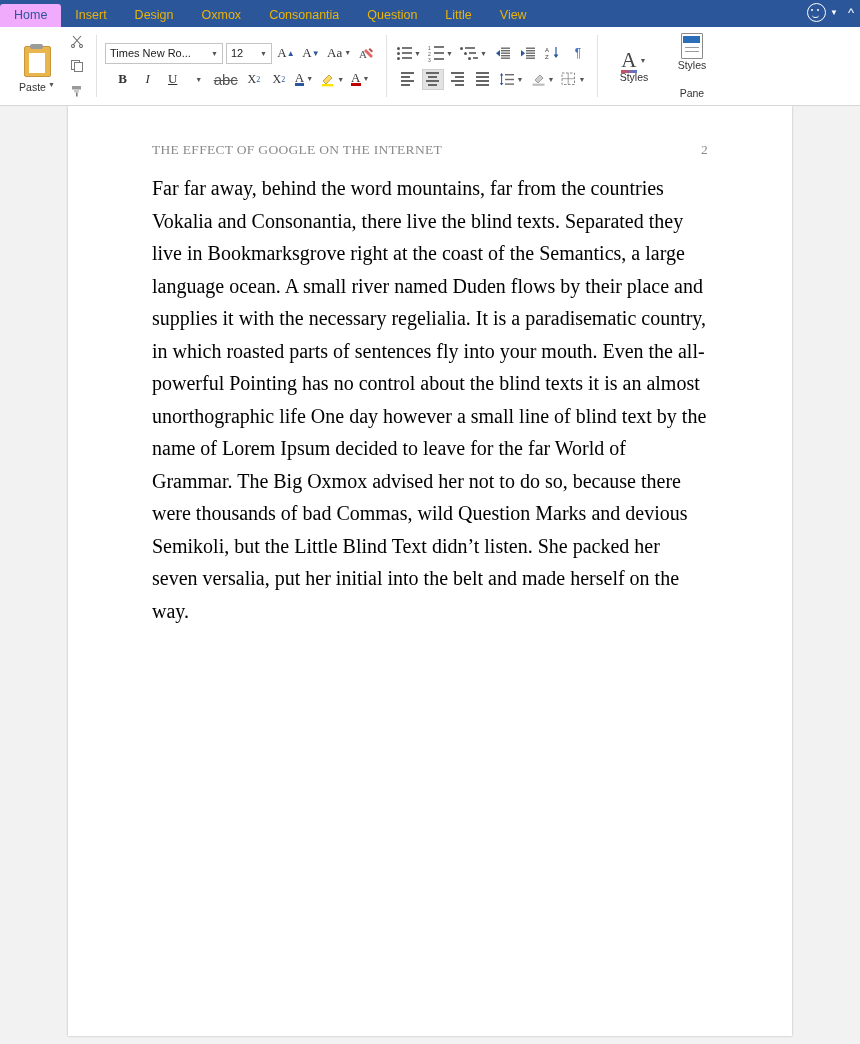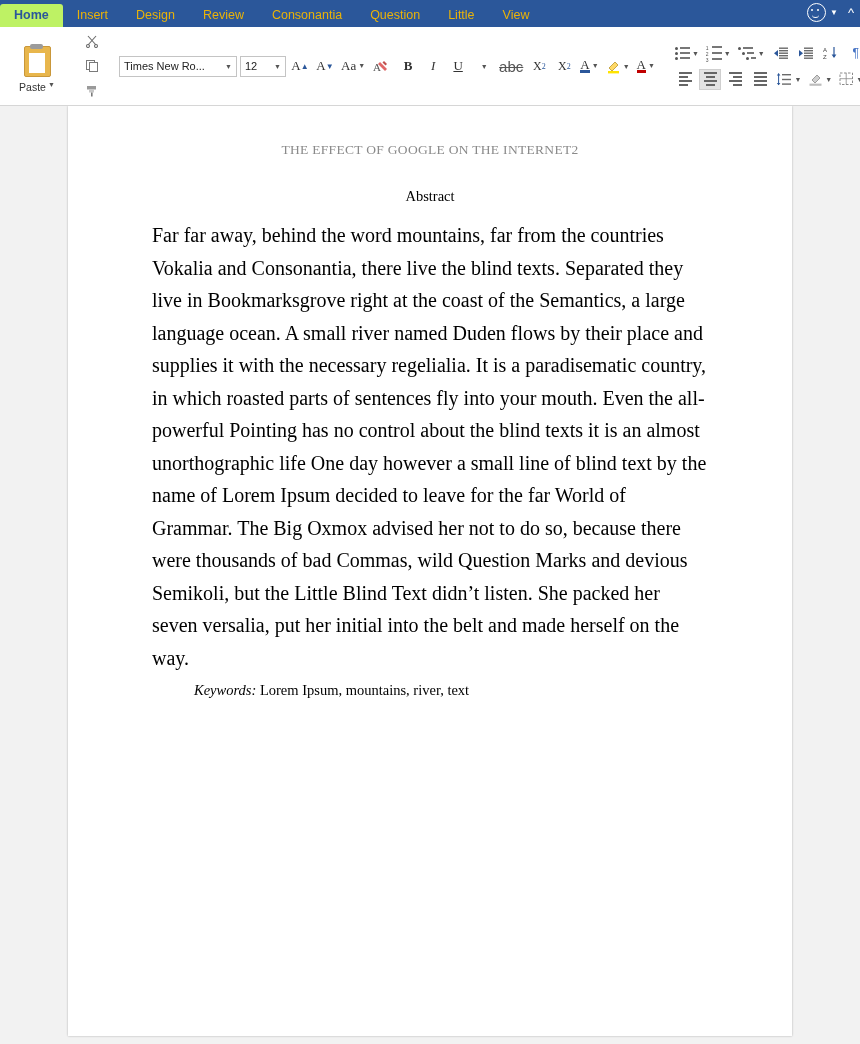--- a/index.html
+++ b/index.html
@@ -31,26 +31,26 @@
   .tab {
     color: #eab308;
     font-size: 12.5px;
     padding: 0 14px;
     height: 23px;
     line-height: 23px;
     cursor: default;
     white-space: nowrap;
   }
   .tab.active {
-    background: #bef264;
+    background: #f0abfc;
     color: #2b579a;
     border-radius: 3px 3px 0 0;
     height: 23px;
     line-height: 23px;
-    font-weight: bold;
+    font-weight: normal;
   }
   .tabbar-right {
     position: absolute;
     right: 6px;
     top: 3px;
     display: flex;
     align-items: center;
     gap: 4px;
   }
   .smiley {
@@ -105,21 +105,21 @@
     height: 78px;
   }
   .sep {
     width: 1px;
     background: #e2e2e2;
     margin: 8px 2px;
     align-self: stretch;
   }
 
   
-  .clip-group { display: flex; gap: 17px; padding-left: 8px;}
+  .clip-group { display: flex; gap: 2px; padding-left: 8px;}
   .paste-btn {
     display: flex;
     flex-direction: column;
     align-items: center;
     width: 50px;
     padding-top: 6px;
   }
   .clipboard-icon {
     width: 25px; height: 29px;
     background: #e8b64c;
@@ -150,21 +150,21 @@
     gap: 6px;
     padding-left: 2px;
   }
   .mini-btn {
     width: 22px; height: 19px;
     display: flex; align-items: center; justify-content: center;
     font-size: 13px; color: #5a5a5a;
   }
 
   
-  .font-group { display: flex; justify-content: center; gap: 5px; padding: 0 6px;}
+  .font-group { display: flex; flex-direction: column; justify-content: center; gap: 5px; padding: 0 6px;}
   .row { display: flex; align-items: center; gap: 3px; }
   .combo {
     height: 21px;
     border: 1px solid #c4c4c4;
     background: #fff;
     display: flex;
     align-items: center;
     justify-content: space-between;
     padding: 0 4px;
     font-size: 11px;
@@ -263,21 +263,21 @@
     margin: 0 auto;
     background: #ffffff;
     height: 930px;
     box-shadow: 0 0 2px rgba(0,0,0,0.28);
     box-sizing: border-box;
     padding: 36px 84px 0 84px;
     font-family: "Liberation Serif", serif;
   }
   .running-head {
     display: flex;
-    justify-content: center;
+    justify-content: space-between;
     align-items: baseline;
     color: #8a8a8a;
     font-size: 13.5px;
     letter-spacing: 0.3px;
   }
   .page-number { color: #8a8a8a; font-size: 13.5px; }
   .doc-title {
     text-align: center;
     font-size: 14.5px;
     color: #000;
@@ -300,21 +300,21 @@
   .keywords em { font-style: italic; }
 </style>
 </head>
 <body>
 
 <div class="tabbar">
   <div class="tabs">
     <div class="tab active"><span>Home</span></div>
     <div class="tab"><span>Insert</span></div>
     <div class="tab"><span>Design</span></div>
-    <div class="tab"><span>Review</span></div>
+    <div class="tab"><span>Oxmox</span></div>
     <div class="tab"><span>Consonantia</span></div>
     <div class="tab"><span>Question</span></div>
     <div class="tab"><span>Little</span></div>
     <div class="tab"><span>View</span></div>
   </div>
   <div class="tabbar-right">
     <div class="smiley"></div>
     <span class="caret-white">▼</span>
     <span class="collapse-chevron">^</span>
   </div>
@@ -607,20 +607,15 @@
     </div>
   </div>
 </div>
 
 <div class="canvas">
   <div class="page">
     <div class="running-head">
       <span>THE EFFECT OF GOOGLE ON THE INTERNET</span>
       <span class="page-number">2</span>
     </div>
-    <div class="doc-title">Abstract</div>
     <div class="body-para">Far far away, behind the word mountains, far from the countries Vokalia and Consonantia, there live the blind texts. Separated they live in Bookmarksgrove right at the coast of the Semantics, a large language ocean. A small river named Duden flows by their place and supplies it with the necessary regelialia. It is a paradisematic country, in which roasted parts of sentences fly into your mouth. Even the all-powerful Pointing has no control about the blind texts it is an almost unorthographic life One day however a small line of blind text by the name of Lorem Ipsum decided to leave for the far World of Grammar. The Big Oxmox advised her not to do so, because there were thousands of bad Commas, wild Question Marks and devious Semikoli, but the Little Blind Text didn’t listen. She packed her seven versalia, put her initial into the belt and made herself on the way.</div>
-    <div class="keywords">
-      <em>Keywords:</em>
-      <span>Lorem Ipsum, mountains, river, text</span>
-    </div>
   </div>
 </div>
 
 </body></html>

